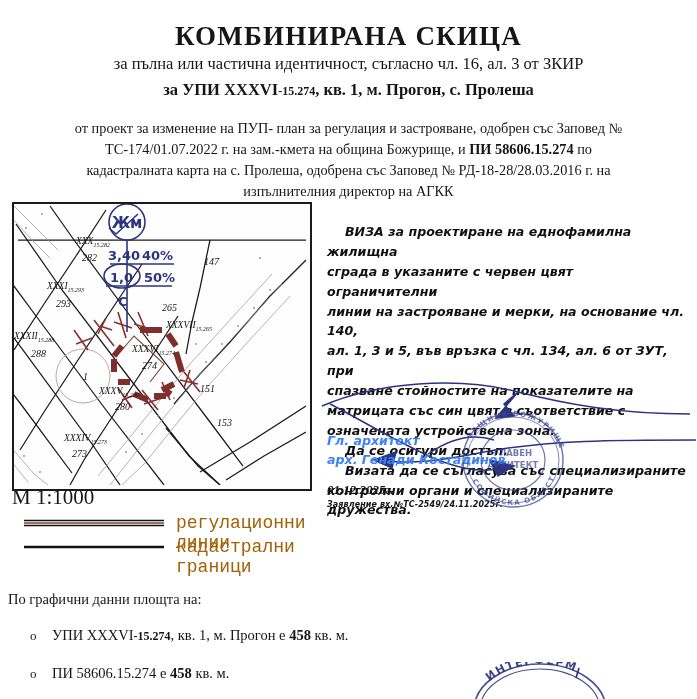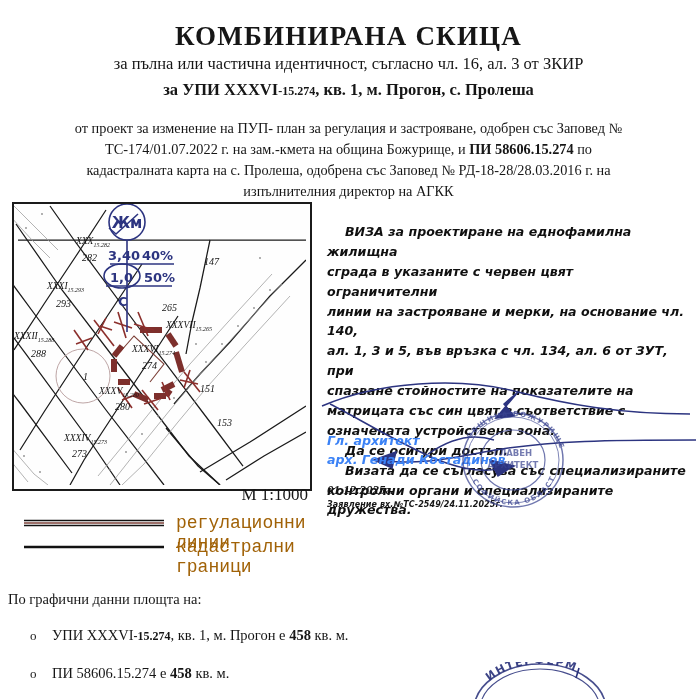--- a/index.html
+++ b/index.html
@@ -50,22 +50,22 @@
     width:296px; height:285px;
     border:2px solid #1b1b1b;
     background:#fefefe;
     overflow:hidden;
   }
   #map-svg { display:block; }
 
   
   #scale-label {
     position:absolute; left:12px; top:485px; width:296px;
-    text-align:right;
-    font-size:17px;
+    text-align:left;
+    font-size:21px;
     font-family:"Liberation Serif", serif;
   }
   .legend-row {
     position:absolute; left:24px;
     width:280px; height:20px;
   }
   .legend-row.r1 { top:514px; }
   .legend-row.r2 { top:538px; }
   .legend-swatch { position:absolute; left:0; top:4px; width:140px; height:10px; }
   .legend-text {

